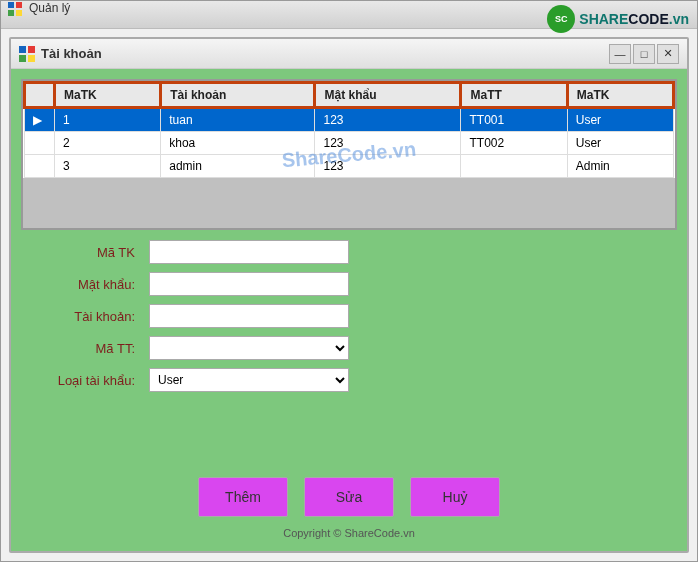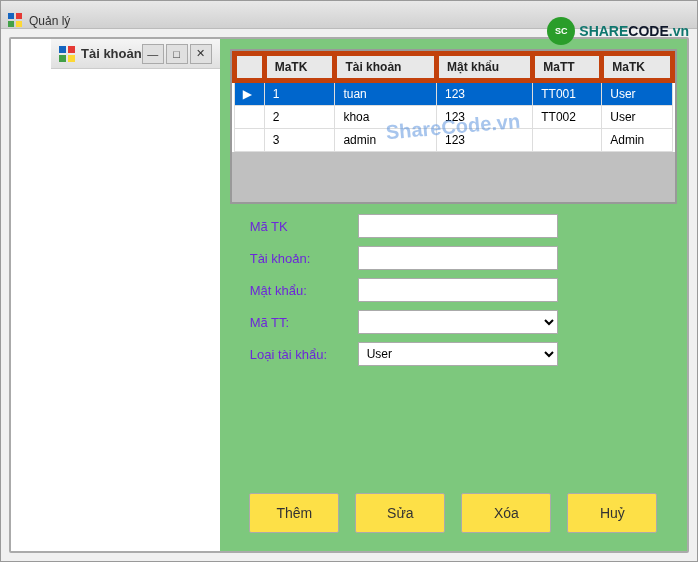--- a/index.html
+++ b/index.html
@@ -20,21 +20,21 @@
       border: 1px solid #999;
       display: flex;
       flex-direction: column;
     }
 
     
     .outer-titlebar {
       height: 28px;
       background: linear-gradient(to bottom, #e8e8e8, #d0d0d0);
       display: flex;
-      align-items: flex-end;
+      align-items: flex-start;
       padding: 0 6px;
       border-bottom: 1px solid #bbb;
       flex-shrink: 0;
     }
     .outer-titlebar .app-icon {
       width: 16px;
       height: 16px;
       margin-right: 6px;
       display: flex;
       align-items: center;
@@ -47,23 +47,22 @@
     }
 
     
     .inner-window {
       flex: 1;
       margin: 8px;
       background: #fff;
       border: 2px solid #aaa;
       border-radius: 2px;
       display: flex;
-      flex-direction: row;
+      flex-direction: column;
       overflow: hidden;
-      padding-left: 40px;
     }
 
     
     .inner-titlebar {
       height: 30px;
       background: linear-gradient(to bottom, #f5f5f5, #e0e0e0);
       display: flex;
       align-items: center;
       padding: 0 8px;
       border-bottom: 1px solid #ccc;
@@ -114,21 +113,21 @@
       margin-bottom: 10px;
       flex-shrink: 0;
     }
 
     table.data-table {
       width: 100%;
       border-collapse: collapse;
     }
     table.data-table th {
       background: #e8e8e8;
-      border: 5px solid #c2410c;
+      border: 3px solid #c2410c;
       padding: 4px 8px;
       text-align: left;
       font-weight: bold;
       font-size: 12px;
       color: #222;
     }
     table.data-table th:first-child {
       width: 30px;
     }
     table.data-table td {
@@ -159,23 +158,23 @@
       gap: 8px;
     }
 
     .form-row {
       display: flex;
       align-items: center;
       gap: 8px;
     }
     .form-label {
       width: 100px;
-      text-align: left;
+      text-align: right;
       font-size: 13px;
-      color: #6d28d9;
+      color: #7f1d1d;
       padding-right: 6px;
     }
     .form-input {
       width: 200px;
       height: 24px;
       border: 1px solid #aaa;
       background: #fff;
       padding: 2px 4px;
       font-size: 12px;
       outline: none;
@@ -195,21 +194,21 @@
     .button-row {
       display: flex;
       justify-content: center;
       gap: 16px;
       margin-top: 6px;
       padding-bottom: 8px;
     }
     .action-btn {
       width: 90px;
       height: 40px;
-      background: #fde047;
+      background: #d946ef;
       border: 1px solid #aaa;
       border-radius: 2px;
       font-size: 14px;
       color: #333;
       cursor: pointer;
       display: flex;
       align-items: center;
       justify-content: center;
     }
 
@@ -234,21 +233,21 @@
       font-weight: bold;
       color: rgba(80, 140, 220, 0.5);
       pointer-events: none;
       white-space: nowrap;
       z-index: 10;
     }
 
     
     .top-logo {
       position: absolute;
-      top: 16px;
+      top: 4px;
       right: 8px;
       display: flex;
       align-items: center;
       gap: 4px;
     }
     .logo-circle {
       width: 28px;
       height: 28px;
       background: #2a9d2a;
       border-radius: 50%;
@@ -355,25 +354,25 @@
         </table>
         <div class="table-footer-area"></div>
       </div>
 
       <div class="form-area">
         <div class="form-row">
           <span class="form-label">Mã TK</span>
           <input class="form-input" type="text" style="">
         </div>
         <div class="form-row">
-          <span class="form-label">Tài khoản:</span>
+          <span class="form-label">Mật khẩu:</span>
           <input class="form-input" type="text" style="">
         </div>
         <div class="form-row">
-          <span class="form-label">Mật khẩu:</span>
+          <span class="form-label">Tài khoản:</span>
           <input class="form-input" type="text" style="">
         </div>
         <div class="form-row">
           <span class="form-label">Mã TT:</span>
           <select class="form-select">
             <option value=""></option>
             <option value="TT001">TT001</option>
             <option value="TT002">TT002</option>
           </select>
         </div>
@@ -382,20 +381,20 @@
           <select class="form-select">
             <option value="User">User</option>
             <option value="Admin">Admin</option>
           </select>
         </div>
       </div>
 
       <div class="button-row">
         <button class="action-btn" id="btn-them">Thêm</button>
         <button class="action-btn" id="btn-sua">Sửa</button>
-        <button class="action-btn" id="btn-xoa">Xóa</button>
         <button class="action-btn" id="btn-huy">Huỷ</button>
       </div>
 
+      <div class="copyright">Copyright © ShareCode.vn</div>
 
     </div>
   </div>
 </div>
 
 </body></html>

